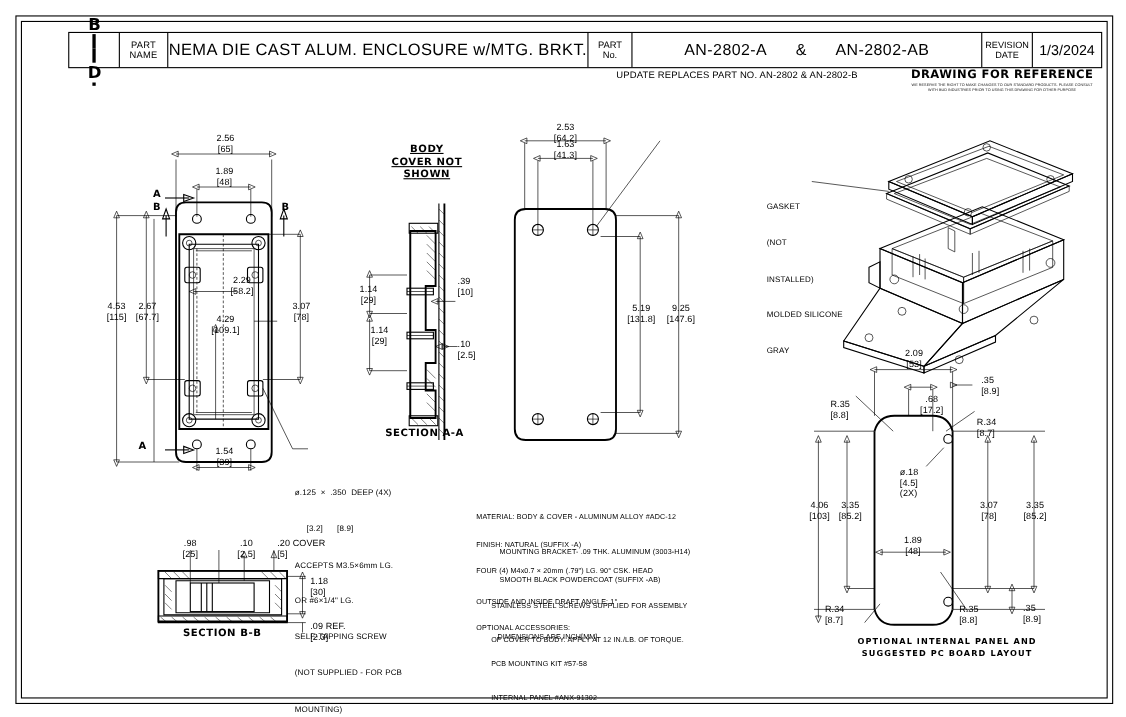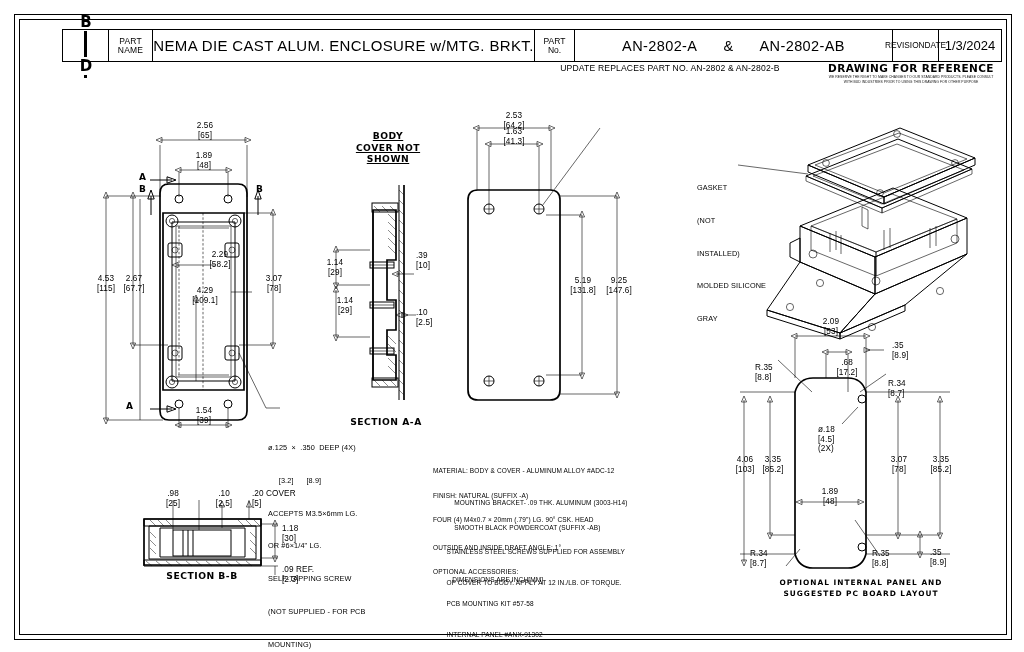--- a/index.html
+++ b/index.html
@@ -11,21 +11,21 @@
   
   .tb{position:absolute;left:62px;top:29px;width:940px;height:33px;border:1px solid #000;display:flex;align-items:stretch;box-sizing:border-box;}
   .tb .cell{border-right:1px solid #000;display:flex;align-items:center;justify-content:center;box-sizing:border-box;}
   .tb .cell:last-child{border-right:none;}
   .c-logo{width:46px;}
   .c-pn-lab{width:44px;flex-direction:column;font-size:8.5px;line-height:1.05;letter-spacing:.2px;}
   .c-title{flex:0 0 382px;font-size:15px;letter-spacing:.35px;}
   .c-no-lab{width:40px;flex-direction:column;font-size:8.5px;line-height:1.05;}
   .c-parts{flex:1;font-size:14.5px;letter-spacing:.4px;}
   .c-parts .amp{margin:0 26px;}
-  .c-rev-lab{width:46px;flex-direction:row;font-size:8.3px;line-height:1.05;}
+  .c-rev-lab{width:46px;flex-direction:column;font-size:8.3px;line-height:1.05;}
   .c-rev-date{width:62px;font-size:13px;}
   .logo-mark{display:flex;align-items:center;font-size:15px;font-weight:700;letter-spacing:-1px;font-family:"DejaVu Sans",sans-serif;flex-direction:column;}
   .logo-mark .bar{display:inline-block;width:3px;height:13px;background:#000;margin:0 1px;}
   .logo-mark .dot{display:inline-block;width:3px;height:3px;background:#000;margin:0 1px 0 1px;}
 
   .tb-sub{position:absolute;left:460px;top:63px;width:420px;text-align:center;font-size:8.6px;letter-spacing:.15px;}
   .dfr{position:absolute;left:826px;top:62px;width:170px;text-align:center;}
   .dfr .hd{font-size:10.5px;font-weight:700;letter-spacing:.4px;font-family:"DejaVu Sans",sans-serif;}
   .dfr .fine{font-size:3.4px;line-height:1.55;letter-spacing:.05px;color:#111;margin-top:1px;}
 
@@ -427,21 +427,21 @@
     <div>[29]</div>
   </div>
   <div class="dim l" style="left:416px;top:251px;width:36px;">
     <div>.39</div>
     <div>[10]</div>
   </div>
   <div class="dim l" style="left:416px;top:308px;width:36px;">
     <div>.10</div>
     <div>[2.5]</div>
   </div>
-  <div class="vtitle" style="left:341px;top:388px;width:90px;margin-top:28px;">SECTION A-A</div>
+  <div class="vtitle" style="left:341px;top:388px;width:90px;">SECTION A-A</div>
 
   <div class="dim" style="left:477px;top:111px;width:74px;">
     <div>2.53</div>
     <div>[64.2]</div>
   </div>
   <div class="dim" style="left:487px;top:127px;width:54px;">
     <div>1.63</div>
     <div>[41.3]</div>
   </div>
   <div class="dim" style="left:560px;top:276px;width:46px;">

